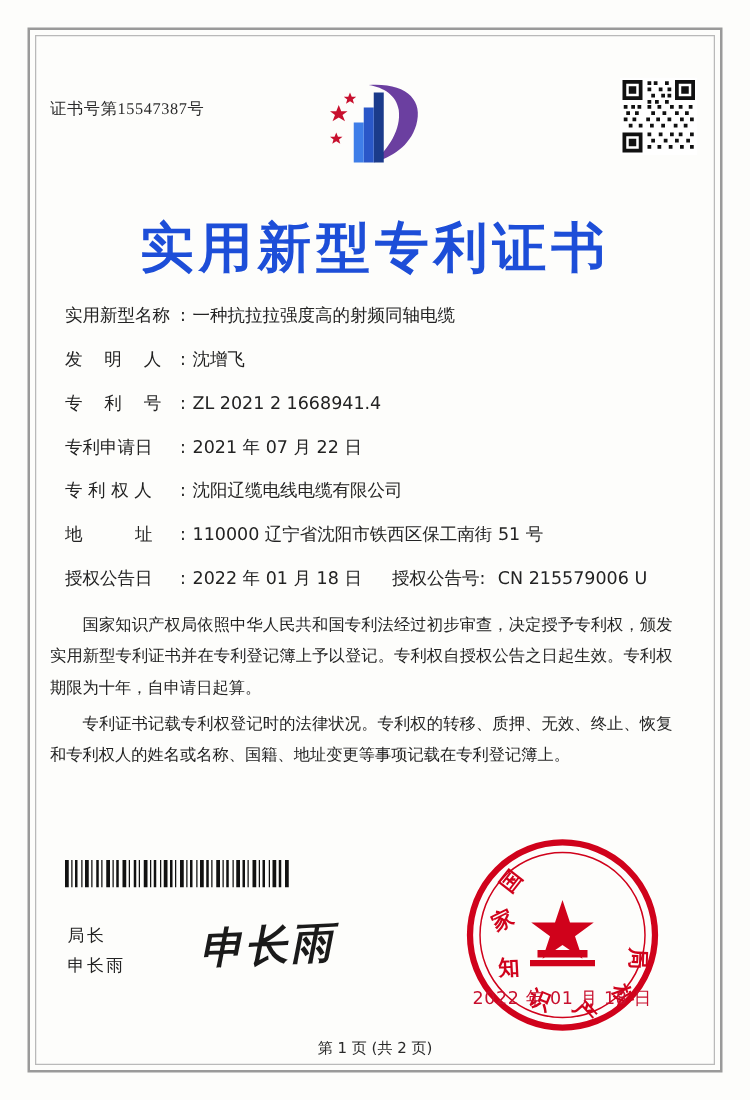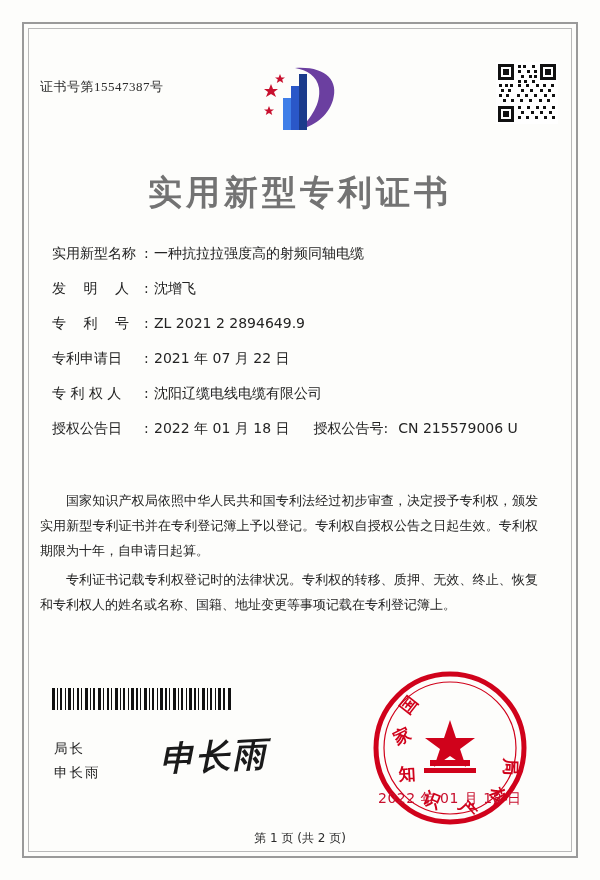--- a/index.html
+++ b/index.html
@@ -71,24 +71,24 @@
   }
   .qr svg { display:block; }
 
   
   .title {
     position: absolute;
     left: 0;
     top: 130px;
     width: 520px;
     text-align: center;
-    font-size: 34px;
+    font-size: 43px;
     font-weight: bold;
     letter-spacing: 4px;
-    color: #737373;
+    color: #1d4ed8;
     font-family: "DejaVu Sans", sans-serif;
   }
 
   
   .fields {
     position: absolute;
     left: 12px;
     top: 196px;
     width: 500px;
     font-size: 14px;
@@ -307,27 +307,30 @@
     <div class="title">实用新型专利证书</div>
 
     <div class="fields">
       <div class="field">
         <span class="lbl">实用新型名称</span><span class="sep">:</span><span class="val">一种抗拉拉强度高的射频同轴电缆</span>
       </div>
       <div class="field">
         <span class="lbl spaced">发 明 人</span><span class="sep">:</span><span class="val">沈增飞</span>
       </div>
       <div class="field">
-        <span class="lbl spaced">专 利 号</span><span class="sep">:</span><span class="val">ZL 2021 2 2894649.9</span>
+        <span class="lbl spaced">专 利 号</span><span class="sep">:</span><span class="val">ZL 2021 2 1668941.4</span>
       </div>
       <div class="field">
         <span class="lbl">专利申请日</span><span class="sep">:</span><span class="val">2021 年 07 月 22 日</span>
       </div>
       <div class="field">
         <span class="lbl">专 利 权 人</span><span class="sep">:</span><span class="val">沈阳辽缆电线电缆有限公司</span>
+      </div>
+      <div class="field">
+        <span class="lbl">地　　　址</span><span class="sep">:</span><span class="val">110000 辽宁省沈阳市铁西区保工南街 51 号</span>
       </div>
       <div class="field two-col">
         <span class="lbl">授权公告日</span><span class="sep">:</span><span class="val">2022 年 01 月 18 日</span><span class="lbl2">授权公告号:</span><span class="sep"></span><span class="val">CN 215579006 U</span>
       </div>
     </div>
 
     <div class="paras">
       <p>国家知识产权局依照中华人民共和国专利法经过初步审查，决定授予专利权，颁发实用新型专利证书并在专利登记簿上予以登记。专利权自授权公告之日起生效。专利权期限为十年，自申请日起算。</p>
       <p>专利证书记载专利权登记时的法律状况。专利权的转移、质押、无效、终止、恢复和专利权人的姓名或名称、国籍、地址变更等事项记载在专利登记簿上。</p>
     </div>

